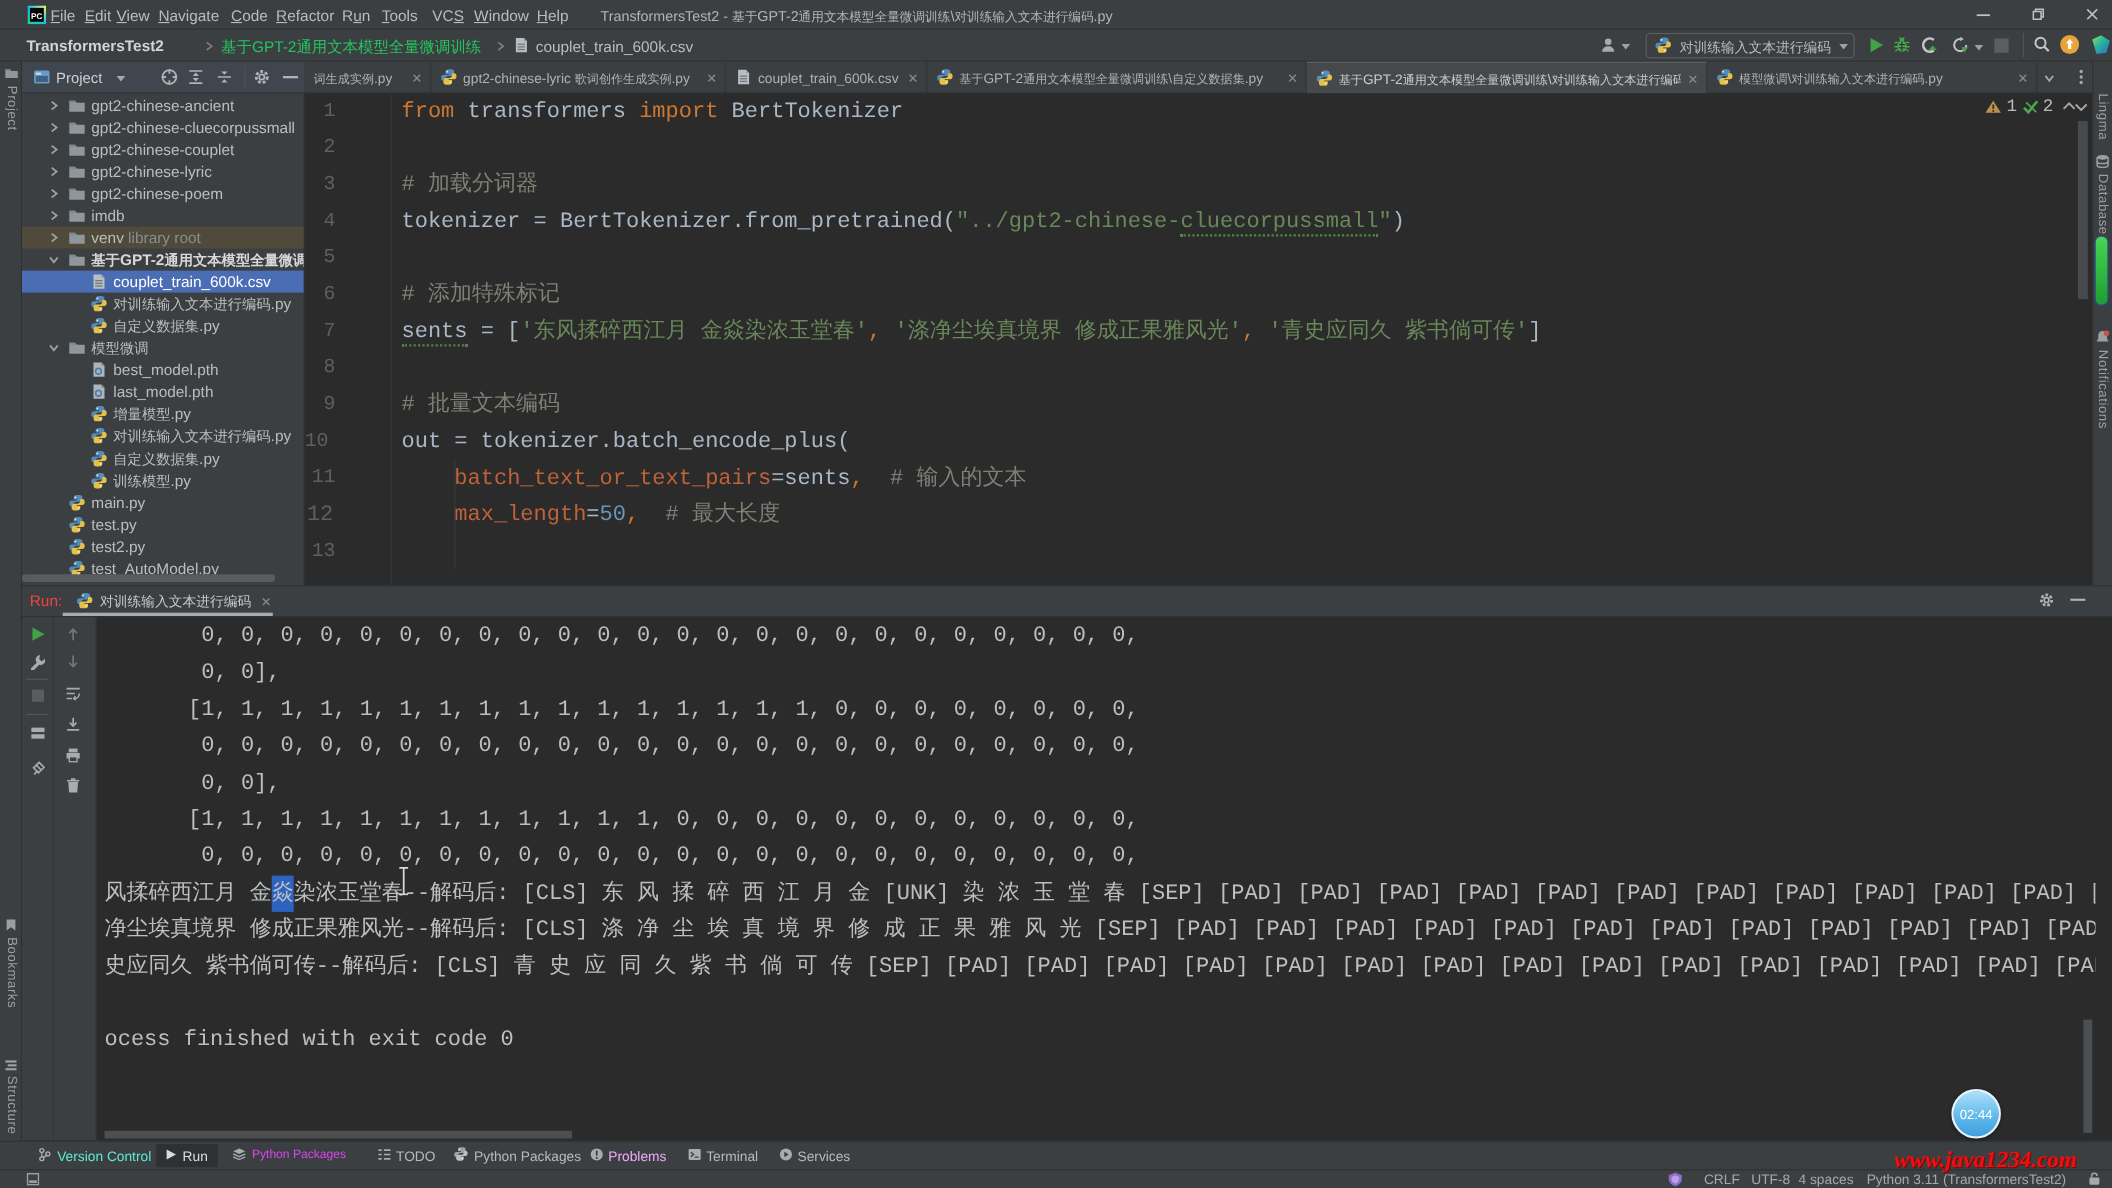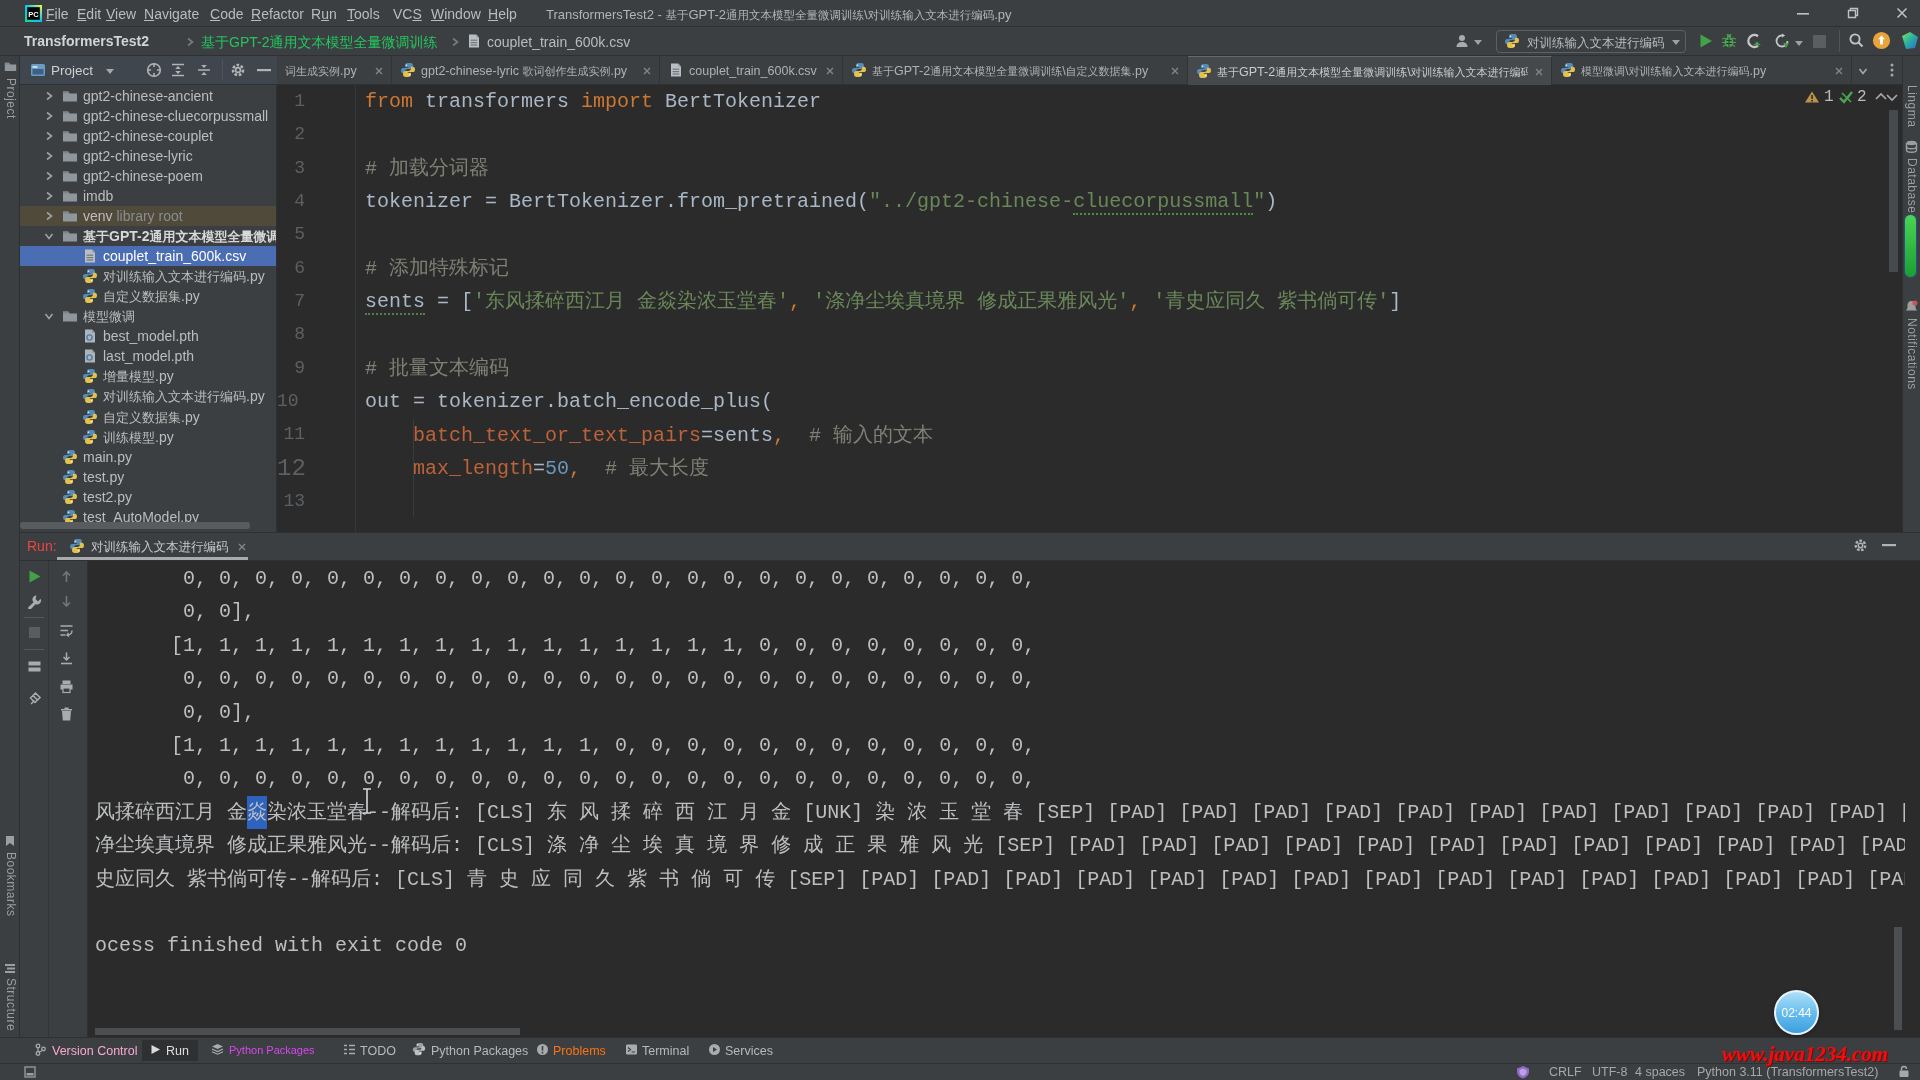--- a/index.html
+++ b/index.html
@@ -469,21 +469,21 @@
 <div style="height:33.35px;line-height:33.35px;font-size:18px;color:#5C6063;text-align:right">2</div>
 <div style="height:33.35px;line-height:33.35px;font-size:18px;color:#5C6063;text-align:right">3</div>
 <div style="height:33.35px;line-height:33.35px;font-size:18px;color:#5C6063;text-align:right">4</div>
 <div style="height:33.35px;line-height:33.35px;font-size:18px;color:#5C6063;text-align:right">5</div>
 <div style="height:33.35px;line-height:33.35px;font-size:18px;color:#5C6063;text-align:right">6</div>
 <div style="height:33.35px;line-height:33.35px;font-size:18px;color:#5C6063;text-align:right">7</div>
 <div style="height:33.35px;line-height:33.35px;font-size:18px;color:#5C6063;text-align:right">8</div>
 <div style="height:33.35px;line-height:33.35px;font-size:18px;color:#5C6063;text-align:right">9</div>
 <div style="height:33.35px;line-height:33.35px;font-size:18px;color:#5C6063;text-align:left">10</div>
 <div style="height:33.35px;line-height:33.35px;font-size:18px;color:#5C6063;text-align:right">11</div>
-<div style="height:33.35px;line-height:33.35px;font-size:24px;color:#5C6063;text-align:right">12</div>
+<div style="height:33.35px;line-height:33.35px;font-size:20px;color:#5C6063;text-align:center">12</div>
 <div style="height:33.35px;line-height:33.35px;font-size:18px;color:#5C6063;text-align:right">13</div>
 </div>
 <div class="a" style="left:78px;top:0;width:1px;height:447px;background:#35383A"></div>
 <div class="a mono" style="left:88px;top:0.3px;width:1520px">
 <div class="el"><span class="k">from</span> transformers <span class="k">import</span> BertTokenizer</div>
 <div class="el"></div>
 <div class="el"><span class="cm"># 加载分词器</span></div>
 <div class="el">tokenizer = BertTokenizer.from_pretrained(<span class="s">"../gpt2-chinese-<span class="sq">cluecorpussmall</span>"</span>)</div>
 <div class="el"></div>
 <div class="el"><span class="cm"># 添加特殊标记</span></div>
@@ -613,21 +613,21 @@
 <div class="a" style="left:1874px;top:366px;width:8px;height:103px;background:#4C4F51"></div>
 <div class="a" style="left:75px;top:467px;width:425px;height:7px;background:#4C4F51"></div>
 </div>
 <div class="a" style="left:0;top:1037px;width:1920px;height:26px;background:#3C3F41;border-top:1px solid #2E3133"></div>
 <svg class="a" style="left:34px;top:1043px" width="13" height="13" viewBox="0 0 13 13">
     <circle cx="4" cy="3" r="1.8" fill="none" stroke="#A9ABAD" stroke-width="1.3"></circle>
     <circle cx="4" cy="10.5" r="1.8" fill="none" stroke="#A9ABAD" stroke-width="1.3"></circle>
     <circle cx="9.5" cy="6" r="1.8" fill="none" stroke="#A9ABAD" stroke-width="1.3"></circle>
     <path d="M4 4.8v4M4.5 9.2c2-.5 4-1.5 4.5-2.5" fill="none" stroke="#A9ABAD" stroke-width="1.2"></path>
   </svg>
-<div class="a" style="left:52px;top:1044px;font-size:12.5px;color:#f9a8d4">Version Control</div>
+<div class="a" style="left:52px;top:1044px;font-size:12.5px;color:#5eead4">Version Control</div>
 <div class="a" style="left:142px;top:1040px;width:56px;height:21px;background:#2E3032"></div>
 <svg class="a" style="left:150px;top:1044px" width="11" height="11" viewBox="0 0 11 11">
     <path d="M1.5 1L10 5.5 1.5 10z" fill="#D8DADC"></path>
   </svg>
 <div class="a" style="left:166px;top:1044px;font-size:12.5px;color:#DDDFE1">Run</div>
 <svg class="a" style="left:211px;top:1043px" width="13" height="13" viewBox="0 0 13 13">
     <path d="M6.5 1L12 3.5 6.5 6 1 3.5z" fill="#A9ABAD"></path>
     <path d="M1 6l5.5 2.5L12 6M1 8.7l5.5 2.5 5.5-2.5" fill="none" stroke="#A9ABAD" stroke-width="1.2"></path>
   </svg>
 <div class="a" style="left:229px;top:1044px;font-size:11px;color:#d946ef">Python Packages</div>
@@ -640,21 +640,21 @@
     <path d="M8.1 15c1.9 0 2.9-.9 2.9-2.2v-2H7.8v-.7h5.1c1.3 0 2.1-1.1 2.1-2.7 0-1.6-.8-2.7-2.1-2.7H11v1.8c0 1.3-1.2 2.4-2.6 2.4H5.3c-1.2 0-2.2 1-2.2 2.2v1.7C3.1 14.1 4.2 15 5.5 15h2.6z" fill="#BDC0C3"></path>
     <circle cx="6.5" cy="3.2" r=".8" fill="#EAF1F6"></circle>
     <circle cx="9.5" cy="12.8" r=".8" fill="#F7F0D8"></circle>
   </svg>
 <div class="a" style="left:431px;top:1044px;font-size:12.5px;color:#B7B9BB">Python Packages</div>
 <svg class="a" style="left:536px;top:1043px" width="13" height="13" viewBox="0 0 13 13">
     <circle cx="6.5" cy="6.5" r="5.5" fill="#A9ABAD"></circle>
     <rect x="5.7" y="3" width="1.6" height="4.6" fill="#3C3F41"></rect>
     <rect x="5.7" y="8.8" width="1.6" height="1.7" fill="#3C3F41"></rect>
   </svg>
-<div class="a" style="left:553px;top:1044px;font-size:12.5px;color:#f97316">Problems</div>
+<div class="a" style="left:553px;top:1044px;font-size:12.5px;color:#f0abfc">Problems</div>
 <svg class="a" style="left:625px;top:1043px" width="13" height="13" viewBox="0 0 13 13">
     <rect x="1" y="1.5" width="11" height="10" rx="1" fill="#A9ABAD"></rect>
     <path d="M3 4.5l2.5 2L3 8.5M6.5 9h3.5" stroke="#3C3F41" stroke-width="1.2" fill="none"></path>
   </svg>
 <div class="a" style="left:642px;top:1044px;font-size:12.5px;color:#B7B9BB">Terminal</div>
 <svg class="a" style="left:708px;top:1043px" width="13" height="13" viewBox="0 0 13 13">
     <circle cx="6.5" cy="6.5" r="5.5" fill="#A9ABAD"></circle>
     <path d="M5 4l4 2.5L5 9z" fill="#3C3F41"></path>
   </svg>
 <div class="a" style="left:725px;top:1044px;font-size:12.5px;color:#B7B9BB">Services</div>

